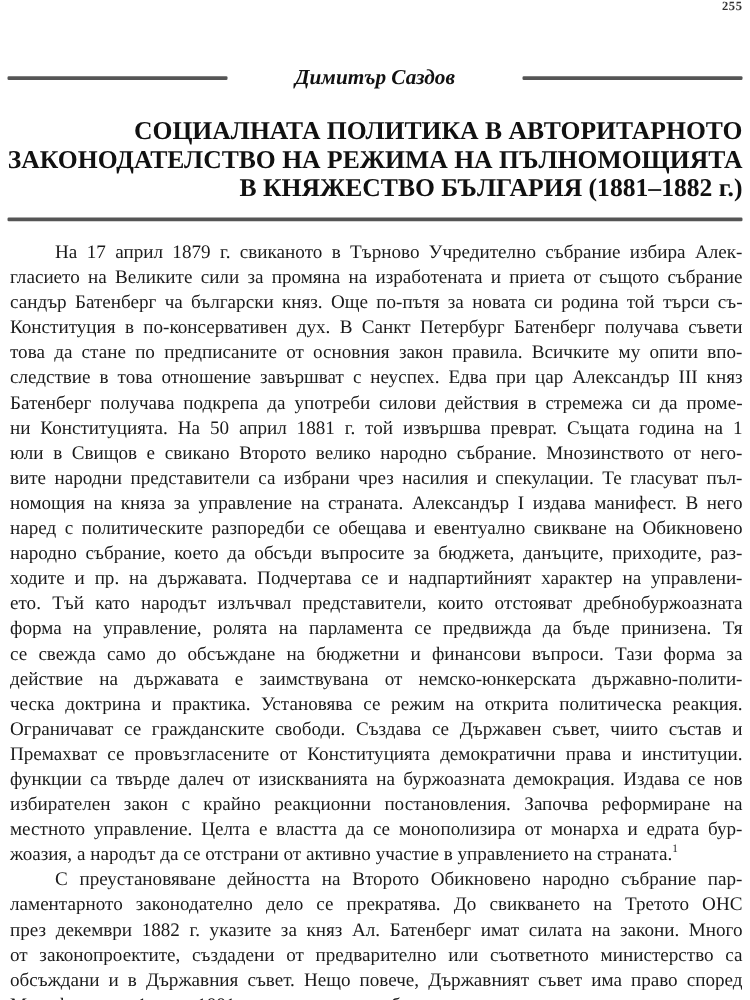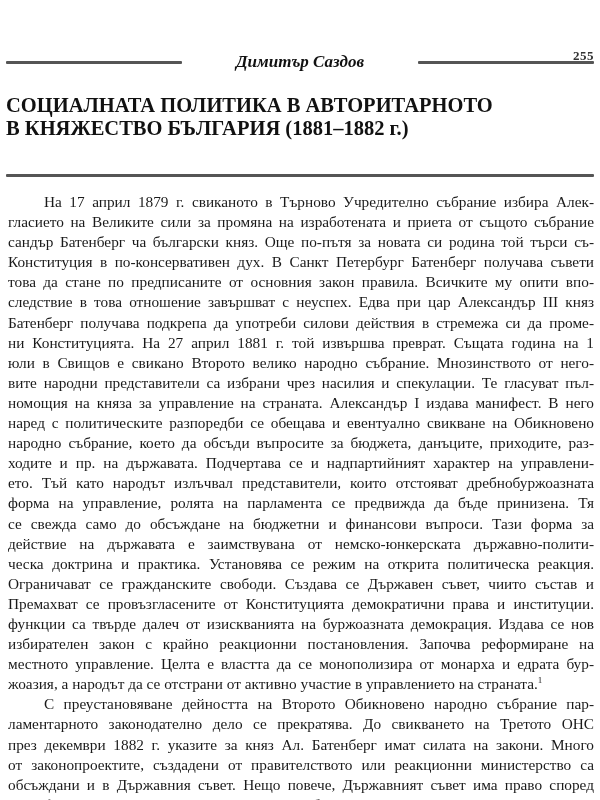--- a/index.html
+++ b/index.html
@@ -12,25 +12,24 @@
       height: 800px;
       overflow: hidden;
       position: relative;
       font-family: "Liberation Serif", "DejaVu Serif", serif;
       color: #1a1a1a;
     }
     .page-number {
       position: absolute;
       top: 0px;
       right: 6px;
-      font-size: 13px;
+      font-size: 10px;
       font-weight: bold;
       color: #333;
       letter-spacing: 0.5px;
-      margin-top: 48px;
     }
     .author-row {
       position: absolute;
       top: 52px;
       left: 6px;
       right: 6px;
       height: 20px;
       display: flex;
       align-items: center;
       gap: 36px;
@@ -47,21 +46,21 @@
       font-size: 17px;
       padding: 0 18px;
       white-space: nowrap;
       color: #111;
     }
     .title {
       position: absolute;
       top: 94px;
       left: 6px;
       right: 6px;
-      text-align: left;
+      text-align: right;
       font-weight: bold;
       font-size: 20.5px;
       line-height: 23px;
       color: #111;
     }
     .title-line {
       display: block;
       white-space: nowrap;
     }
     .title-rule {
@@ -108,35 +107,36 @@
 <div class="page-number">255</div>
 
 <div class="author-row">
   <div class="author-rule"></div>
   <div class="author-name">Димитър Саздов</div>
   <div class="author-rule"></div>
 </div>
 
 <h1 class="title" style="margin:0;">
   <span class="title-line">СОЦИАЛНАТА ПОЛИТИКА В АВТОРИТАРНОТО</span>
+  <span class="title-line">ЗАКОНОДАТЕЛСТВО НА РЕЖИМА НА ПЪЛНОМОЩИЯТА</span>
   <span class="title-line">В КНЯЖЕСТВО БЪЛГАРИЯ (1881–1882 г.)</span>
 </h1>
 
 <div class="title-rule"></div>
 
 <div class="body-text">
   <div>
     <span class="line indent">На 17 април 1879 г. свиканото в Търново Учредително събрание избира Алек-</span>
     <span class="line">гласието на Великите сили за промяна на изработената и приета от същото събрание</span>
     <span class="line">сандър Батенберг ча български княз. Още по-пътя за новата си родина той търси съ-</span>
     <span class="line">Конституция в по-консервативен дух. В Санкт Петербург Батенберг получава съвети</span>
     <span class="line">това да стане по предписаните от основния закон правила. Всичките му опити впо-</span>
     <span class="line">следствие в това отношение завършват с неуспех. Едва при цар Александър III княз</span>
     <span class="line">Батенберг получава подкрепа да употреби силови действия в стремежа си да проме-</span>
-    <span class="line">ни Конституцията. На 27 април 1881 г. той извършва преврат. Същата година на 1</span>
+    <span class="line">ни Конституцията. На 50 април 1881 г. той извършва преврат. Същата година на 1</span>
     <span class="line">юли в Свищов е свикано Второто велико народно събрание. Мнозинството от него-</span>
     <span class="line">вите народни представители са избрани чрез насилия и спекулации. Те гласуват пъл-</span>
     <span class="line">номощия на княза за управление на страната. Александър I издава манифест. В него</span>
     <span class="line">наред с политическите разпоредби се обещава и евентуално свикване на Обикновено</span>
     <span class="line">народно събрание, което да обсъди въпросите за бюджета, данъците, приходите, раз-</span>
     <span class="line">ходите и пр. на държавата. Подчертава се и надпартийният характер на управлени-</span>
     <span class="line">ето. Тъй като народът излъчвал представители, които отстояват дребнобуржоазната</span>
     <span class="line">форма на управление, ролята на парламента се предвижда да бъде принизена. Тя</span>
     <span class="line">се свежда само до обсъждане на бюджетни и финансови въпроси. Тази форма за</span>
     <span class="line">действие на държавата е заимствувана от немско-юнкерската държавно-полити-</span>
@@ -145,18 +145,18 @@
     <span class="line">Премахват се провъзгласените от Конституцията демократични права и институции.</span>
     <span class="line">функции са твърде далеч от изискванията на буржоазната демокрация. Издава се нов</span>
     <span class="line">избирателен закон с крайно реакционни постановления. Започва реформиране на</span>
     <span class="line">местното управление. Целта е властта да се монополизира от монарха и едрата бур-</span>
     <span class="line last"><span>жоазия, а народът да се отстрани от активно участие в управлението на страната.</span><sup>1</sup></span>
   </div>
   <div>
     <span class="line indent">С преустановяване дейността на Второто Обикновено народно събрание пар-</span>
     <span class="line">ламентарното законодателно дело се прекратява. До свикването на Третото ОНС</span>
     <span class="line">през декември 1882 г. указите за княз Ал. Батенберг имат силата на закони. Много</span>
-    <span class="line">от законопроектите, създадени от правителството или реакционни министерство са</span>
+    <span class="line">от законопроектите, създадени от предварително или съответното министерство са</span>
     <span class="line">обсъждани и в Държавния съвет. Нещо повече, Държавният съвет има право според</span>
     <span class="line">Манифеста от 1 юли 1881 г., да изготвя и обсъжда предварително всички законопро-</span>
 
   </div>
 </div>
 
 </body></html>

